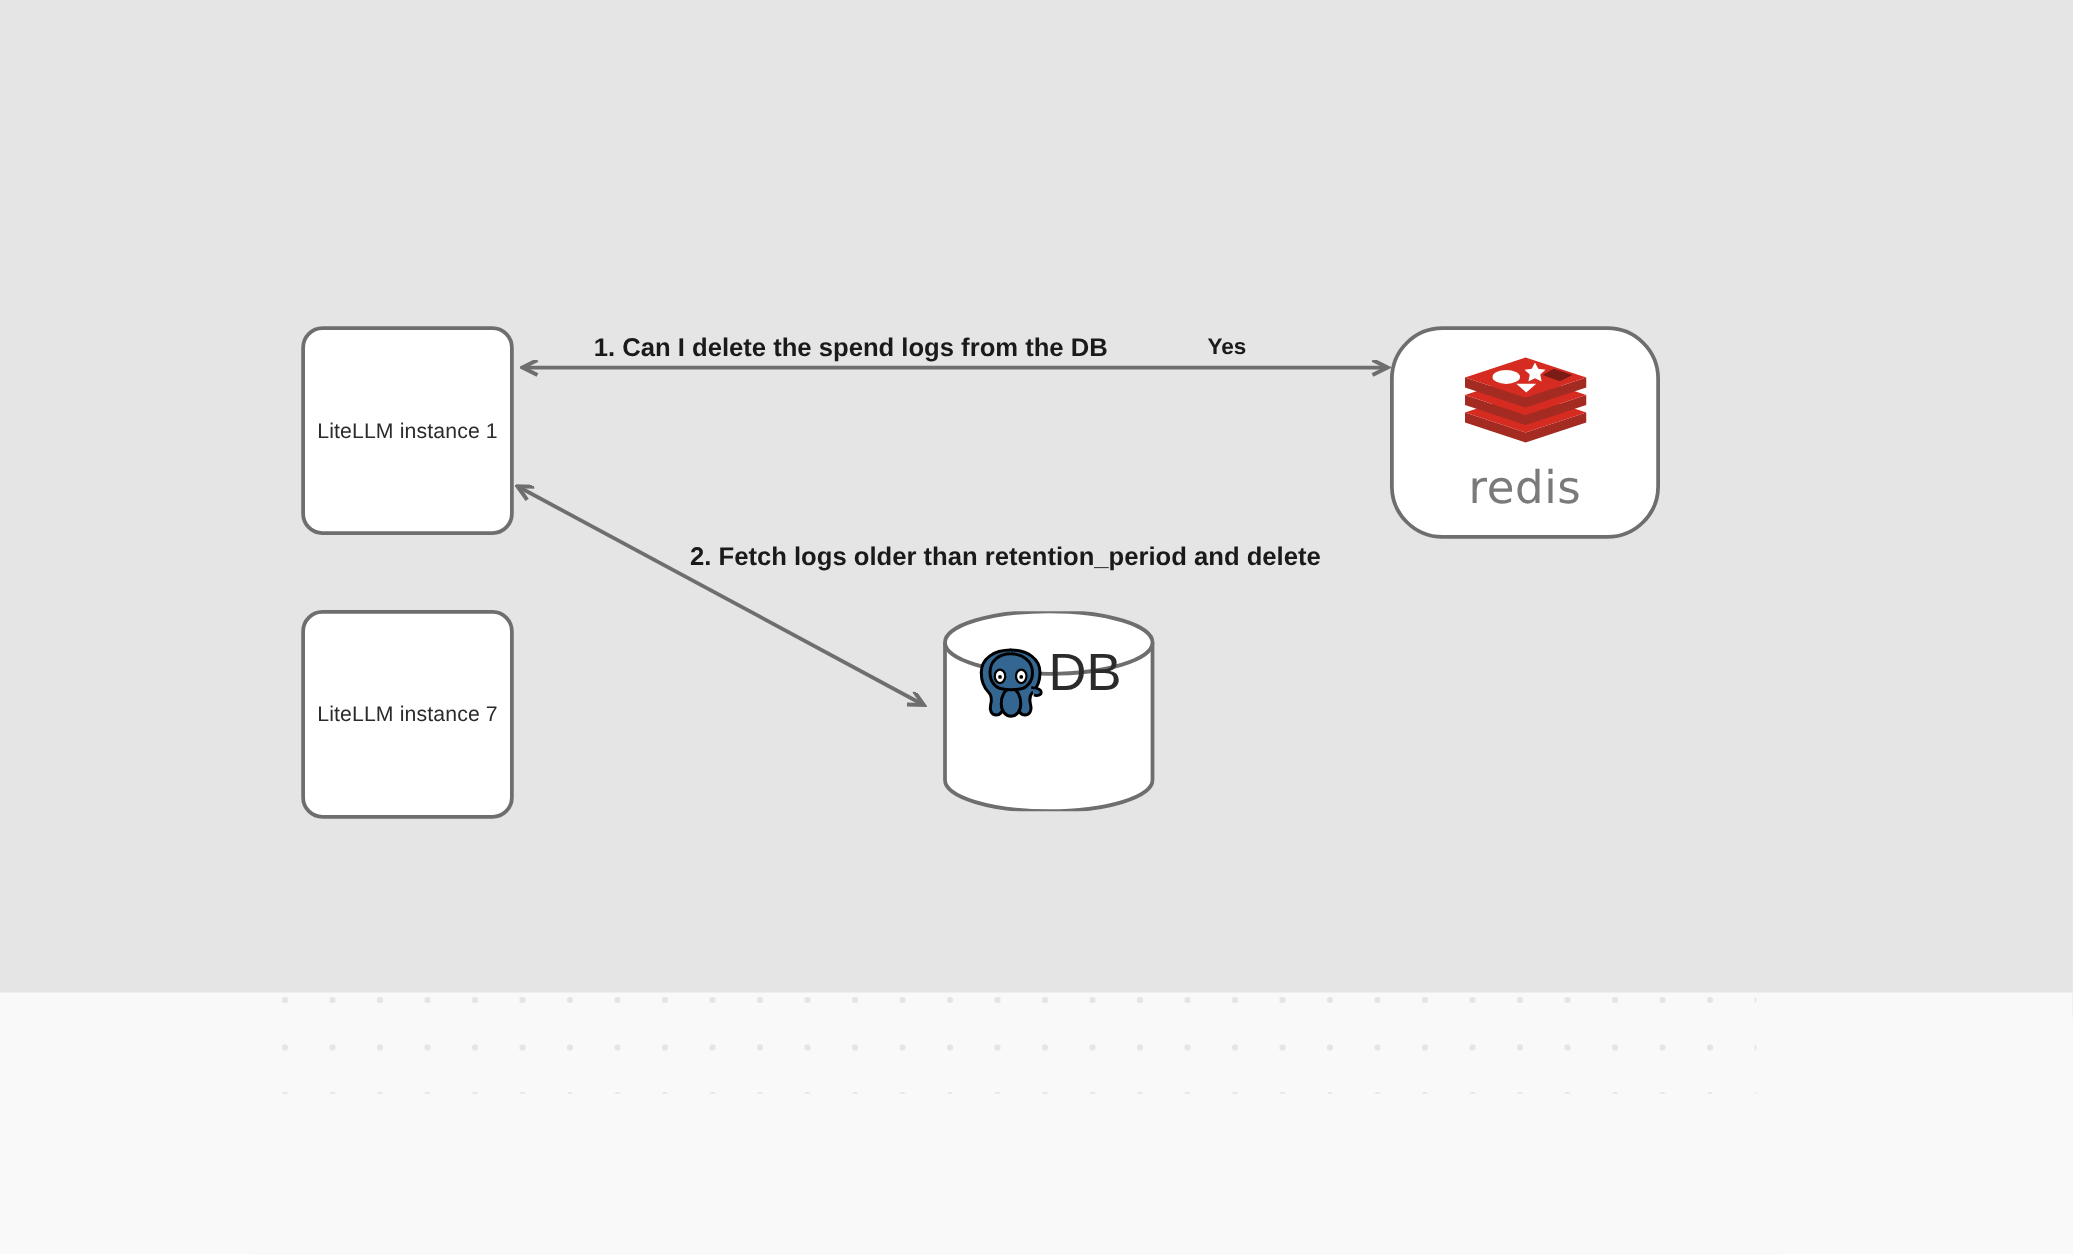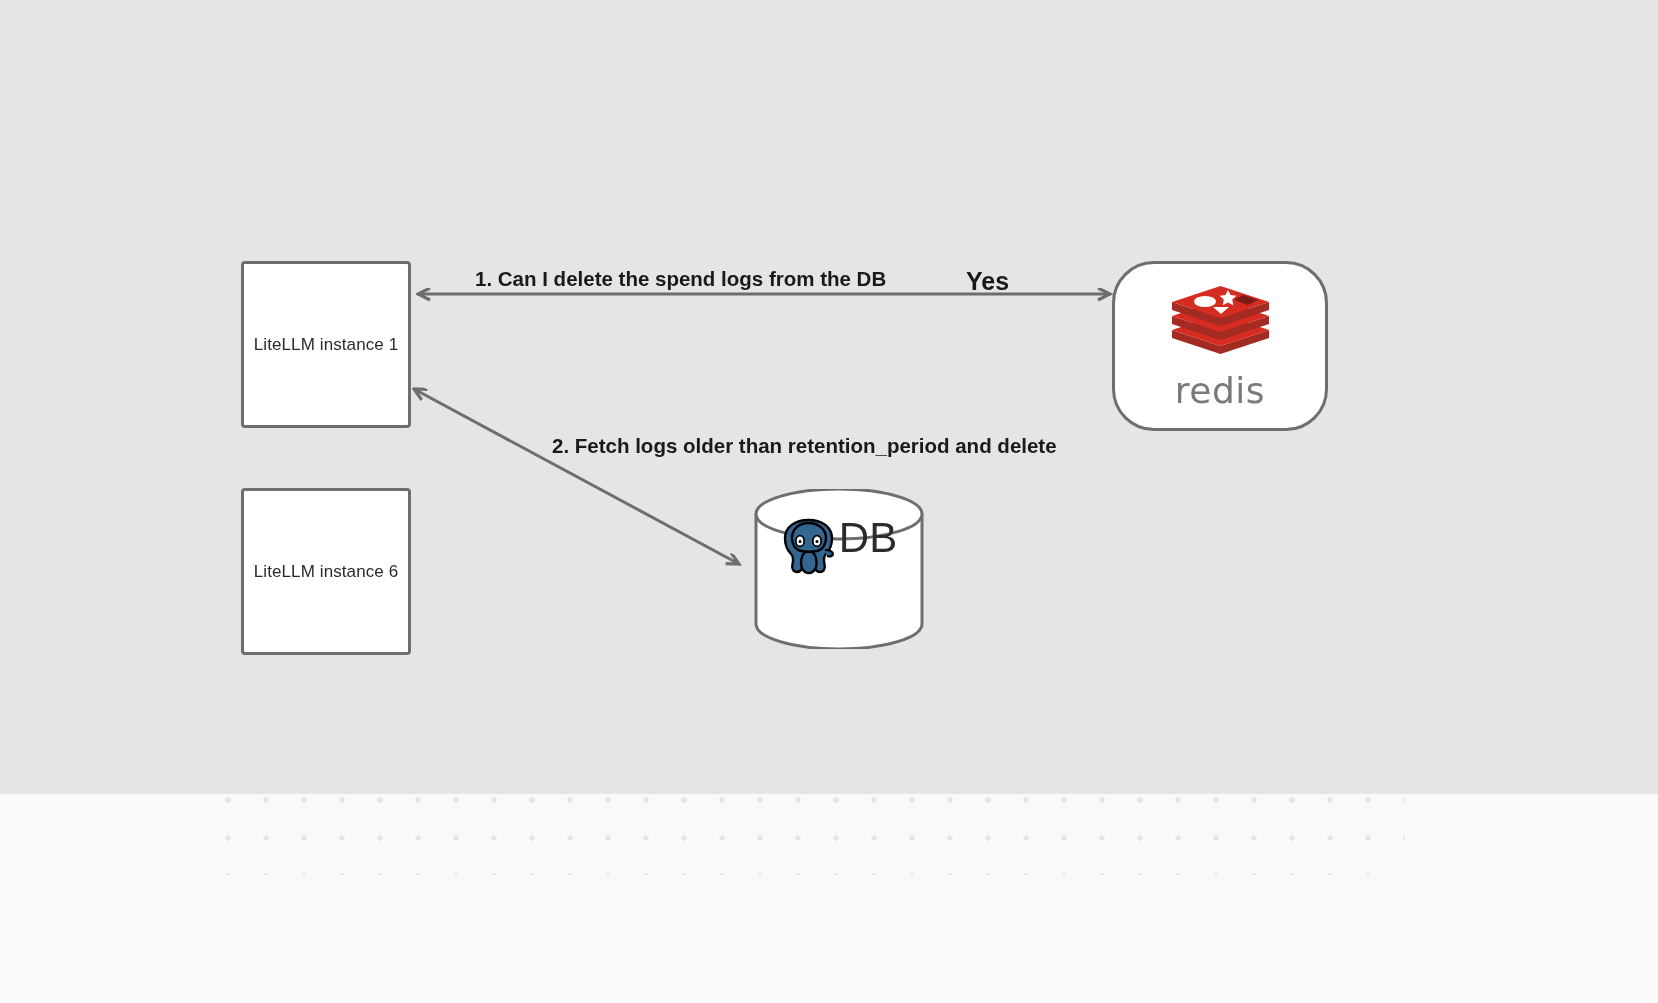--- a/index.html
+++ b/index.html
@@ -37,21 +37,21 @@
 
   
   .node {
     position: absolute;
     box-sizing: border-box;
   }
 
   .llm-box {
     background: #ffffff;
     border: 3px solid #6e6e6e;
-    border-radius: 4px;
+    border-radius: 17px;
     display: flex;
     align-items: center;
     justify-content: center;
   }
   .llm-label {
     font-size: 17px;
     color: #2b2b2b;
     font-family: "Liberation Sans", sans-serif;
     letter-spacing: 0.1px;
     white-space: nowrap;
@@ -123,21 +123,21 @@
     white-space: nowrap;
   }
   #edge-label-1 {
     left: 475px;
     top: 267px;
     font-size: 20.5px;
   }
   #edge-label-1b {
     left: 966px;
     top: 267px;
-    font-size: 25px;
+    font-size: 18px;
   }
   #edge-label-2 {
     left: 552px;
     top: 434px;
     font-size: 20.5px;
     text-align: center;
   }
 
   svg.edges {
     position: absolute;
@@ -173,21 +173,21 @@
 
   <div class="edge-label" id="edge-label-1b">Yes</div>
 
   <div class="edge-label" id="edge-label-2">2.  Fetch logs older than retention_period and delete</div>
 
   <div class="node llm-box" id="litellm-1" style="left:241px; top:261px; width:170px; height:167px;">
     <span class="llm-label">LiteLLM instance 1</span>
   </div>
 
   <div class="node llm-box" id="litellm-2" style="left:241px; top:488px; width:170px; height:167px;">
-    <span class="llm-label">LiteLLM instance 6</span>
+    <span class="llm-label">LiteLLM instance 7</span>
   </div>
 
 
   <div class="node" id="redis-node">
     <div id="redis-logo-wrap">
 
       <svg width="105" height="72" viewBox="0 0 105 72">
 
         <path d="M52.5 71 L4 55 L4 47 L52.5 63 L101 47 L101 55 Z" fill="#a32b22"></path>
         <path d="M4 47 L52.5 31 L101 47 L52.5 63 Z" fill="#d62b20"></path>

